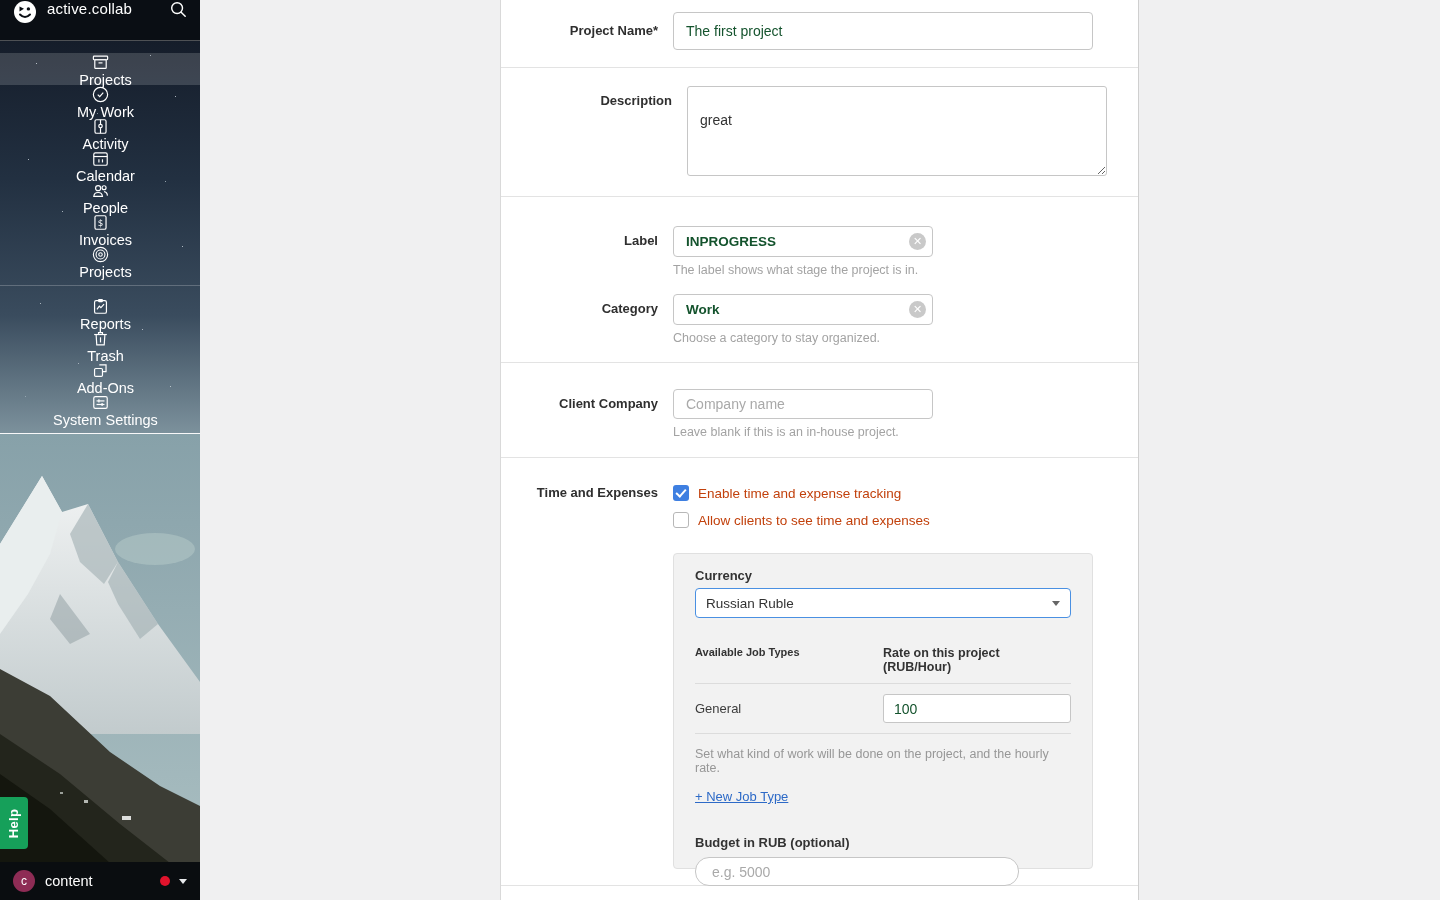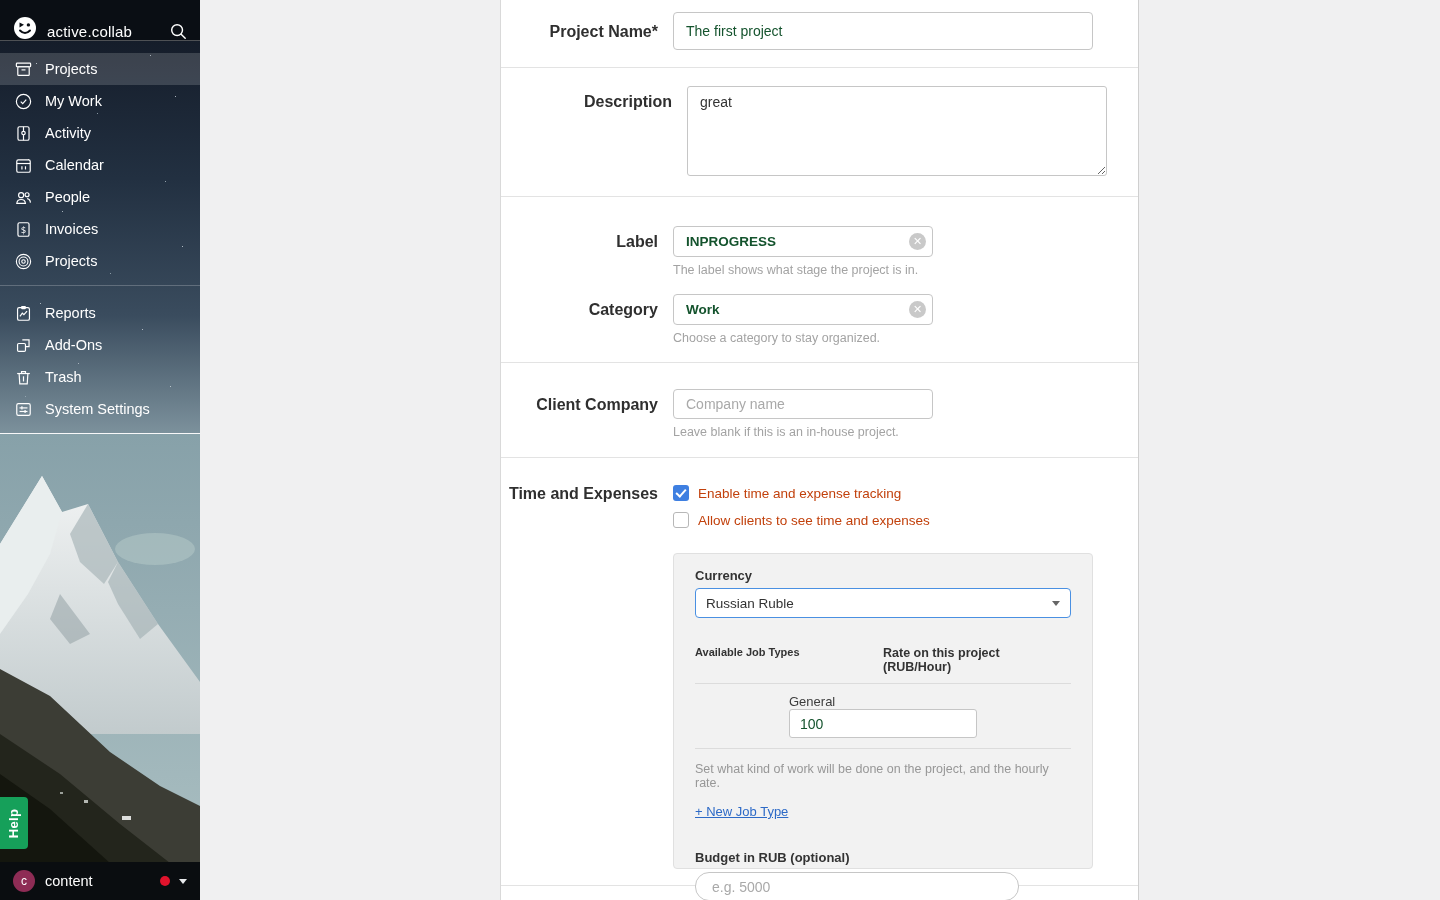--- a/index.html
+++ b/index.html
@@ -3,38 +3,38 @@
 <meta charset="utf-8">
 <style>
   * { margin:0; padding:0; box-sizing:border-box; }
   html,body { width:1440px; height:900px; overflow:hidden;
     font-family:"Liberation Sans","DejaVu Sans",sans-serif;
     background:#f0f0f1; }
 
   
   .sidebar { position:absolute; left:0; top:0; width:200px; height:900px; overflow:hidden; }
   .sb-header { position:absolute; top:0; left:0; width:200px; height:41px;
-    background:#0a0e14; display:flex; align-items:flex-end; padding:0 13px;
+    background:#0a0e14; display:flex; align-items:flex-start; padding:0 13px;
     border-bottom:1px solid rgba(255,255,255,0.28); z-index:4; }
   .logo { width:24px; height:24px; flex:0 0 auto; }
   .app-name { color:#fff; font-size:15px; margin-left:10px; flex:1; letter-spacing:.2px; }
   .search-btn { width:18px; height:18px; cursor:pointer; }
 
   .sb-body { position:absolute; top:41px; left:0; width:200px; height:392px;
     background:linear-gradient(180deg,#151d2a 0%, #22python:0,#223041 35%, #3a4c5e 70%, #6d8290 100%);
     background:linear-gradient(180deg,#151d2a 0%, #223041 35%, #3a4c5e 70%, #7c919c 100%); }
   .stars { position:absolute; top:0; left:0; width:1px; height:1px; background:transparent;
     box-shadow: 36px 22px #cfd8de, 150px 14px #b9c4cc, 175px 55px #cfd8de, 97px 72px #9fb0ba,
       28px 118px #cfd8de, 165px 140px #aebcc4, 62px 170px #c4cfd6, 182px 205px #cfd8de,
       110px 232px #9fb0ba, 40px 262px #c4cfd6, 142px 288px #cfd8de, 78px 322px #b9c4cc,
       170px 345px #cfd8de, 25px 355px #9fb0ba; opacity:.8; }
 
   .nav { position:relative; padding-top:12px; z-index:2; }
   .nav-item { height:32px; display:flex; align-items:center; padding:0 12px;
-    color:#ffffff; font-size:14.5px; cursor:pointer; }
+    color:#ffffff; font-size:14.5px; cursor:pointer;flex-direction:column; }
   .nav-item .ic { width:22px; height:22px; display:flex; align-items:center; justify-content:center; }
   .nav-item .nav-label { margin-left:11px; }
   .nav-item.active { background:rgba(255,255,255,0.16); }
   .nav-divider { height:1px; background:rgba(255,255,255,0.22); margin:8px 0 11px 0; }
 
   .photo { position:absolute; top:433px; left:0; width:200px; height:429px;
     border-top:1px solid rgba(255,255,255,0.55); }
   .photo svg { display:block; }
 
   .help-tab { position:absolute; left:0; top:797px; width:28px; height:52px;
@@ -49,35 +49,35 @@
   .user-name { color:#fff; font-size:14.5px; margin-left:10px; flex:1; }
   .status-dot { width:10px; height:10px; border-radius:50%; background:#e1132c; }
   .caret-down { width:0; height:0; border-left:4.5px solid transparent; border-right:4.5px solid transparent;
     border-top:5px solid #e8eaec; margin-left:9px; }
 
   
   .panel { position:absolute; left:500px; top:0; width:639px; height:900px; background:#fff;
     border-left:1px solid #d9d9d9; border-right:1px solid #cfcfcf; }
   .sec { border-bottom:1px solid #e3e3e3; display:flex; }
   .lbl-col { width:172px; flex:0 0 auto; text-align:right; padding-right:15px;
-    font-size:16px; font-weight:bold; color:#2f2f2f; }
+    font-size:13px; font-weight:bold; color:#2f2f2f; }
   .field-col { flex:1; }
 
   .sec-name { height:68px; padding-top:12px; }
   .sec-name .lbl-col { padding-top:11px; }
   .input { border:1px solid #c6c6c6; border-radius:4px; background:#fff; color:#14532d;
     font-family:"Liberation Sans","DejaVu Sans",sans-serif; font-size:14px; padding:0 12px; outline:none; }
   .input::placeholder, textarea::placeholder { color:#a9a9a9; }
   .name-input { width:420px; height:38px; }
 
   .sec-desc { height:129px; padding-top:18px; }
   .sec-desc .lbl-col { padding-top:7px;margin-left:14px; }
   .desc-area { width:420px; height:90px; border:1px solid #c6c6c6; border-radius:3px;
     font-family:"Liberation Sans","DejaVu Sans",sans-serif; font-size:14px; color:#333;
-    padding:7px 12px; resize:vertical; outline:none; }
+    padding:25px 12px; resize:vertical; outline:none; }
 
   .sec-labelcat { height:166px; padding-top:29px; flex-direction:column; }
   .frow { display:flex; }
   .frow .lbl-col { padding-top:7px; }
   .tag-wrap { position:relative; width:260px; }
   .tag-input { width:260px; height:31px; font-weight:bold; font-size:13.5px; padding-right:30px; }
   .x-btn { position:absolute; right:7px; top:7px; width:17px; height:17px; border-radius:50%;
     background:#c9c9c9; color:#fff; font-size:11px; line-height:17px; text-align:center; cursor:pointer;
     font-weight:bold; }
   .help-text { font-size:12.5px; color:#a3a3a3; margin-top:6px; }
@@ -103,21 +103,21 @@
   .cur-label, .budget-label { font-size:13px; font-weight:bold; color:#333; }
   .select { margin-top:5px; width:376px; height:30px; background:#fff; border:1px solid #4a90e2;
     border-radius:4px; display:flex; align-items:center; padding:0 10px; cursor:pointer; }
   .select .sel-val { flex:1; font-size:13.5px; color:#333; }
   .sel-caret { width:0; height:0; border-left:4.5px solid transparent; border-right:4.5px solid transparent;
     border-top:5px solid #666; }
 
   .jt-header { margin-top:28px; display:flex; padding-bottom:9px; border-bottom:1px solid #dcdcdc; }
   .jt-h1 { width:188px; font-size:11px; font-weight:bold; color:#333; }
   .jt-h2 { width:188px; font-size:12.5px; font-weight:bold; color:#333; }
-  .jt-row { display:flex; align-items:center; padding:10px 0; border-bottom:1px solid #dcdcdc;flex-direction:column; }
+  .jt-row { display:flex; align-items:center; padding:10px 0; border-bottom:1px solid #dcdcdc; }
   .jt-name { width:188px; font-size:13px; color:#3c3c3c; }
   .rate-input { width:188px; height:29px; font-size:14px; padding:0 10px; border-radius:3px; }
   .jt-help { margin-top:13px; font-size:12.5px; color:#979797; }
   .jt-link { display:inline-block; margin-top:14px; font-size:13px; color:#2d6ac7;
     text-decoration:underline; cursor:pointer; }
   .budget-label { display:block; margin-top:30px; }
   .budget-input { margin-top:7px; width:324px; height:29px; font-size:14px; border-radius:14px;padding-left:16px; }
   .budget-input::placeholder { font-size:14px; }
 
   .sec-bottom { height:13px; border-bottom:none; }
@@ -232,37 +232,37 @@
             <rect x="9" y="2.5" width="6" height="4" rx="1" fill="#fff" stroke="none"></rect>
             <path d="M7.5 15.5 L10.5 11.5 L12.5 13.5 L16.5 9"></path>
           </svg>
           </span>
         <span class="nav-label">Reports</span>
       </div>
 
       <div class="nav-item">
         <span class="ic">
           <svg width="19" height="19" viewBox="0 0 24 24" fill="none" stroke="#fff" stroke-width="1.5">
-            <path d="M10.5 5 H19 V13.5 H14"></path>
-            <rect x="4.5" y="9.5" width="10" height="10" rx="1.5"></rect>
-          </svg>
-          </span>
-        <span class="nav-label">Add-Ons</span>
-      </div>
-
-      <div class="nav-item">
-        <span class="ic">
-          <svg width="19" height="19" viewBox="0 0 24 24" fill="none" stroke="#fff" stroke-width="1.5">
             <line x1="4" y1="7" x2="20" y2="7"></line>
             <path d="M9.5 7 V4.5 H14.5 V7"></path>
             <path d="M6.5 7.5 L7.3 20 H16.7 L17.5 7.5"></path>
             <line x1="12" y1="10.5" x2="12" y2="17"></line>
           </svg>
           </span>
         <span class="nav-label">Trash</span>
+      </div>
+
+      <div class="nav-item">
+        <span class="ic">
+          <svg width="19" height="19" viewBox="0 0 24 24" fill="none" stroke="#fff" stroke-width="1.5">
+            <path d="M10.5 5 H19 V13.5 H14"></path>
+            <rect x="4.5" y="9.5" width="10" height="10" rx="1.5"></rect>
+          </svg>
+          </span>
+        <span class="nav-label">Add-Ons</span>
       </div>
 
       <div class="nav-item">
         <span class="ic">
           <svg width="19" height="19" viewBox="0 0 24 24" fill="none" stroke="#fff" stroke-width="1.5">
             <rect x="3.5" y="4.5" width="17" height="15" rx="2"></rect>
             <line x1="7" y1="10" x2="17" y2="10"></line>
             <line x1="10" y1="8" x2="10" y2="12"></line>
             <line x1="7" y1="14.5" x2="17" y2="14.5"></line>
             <line x1="14" y1="12.5" x2="14" y2="16.5"></line>

